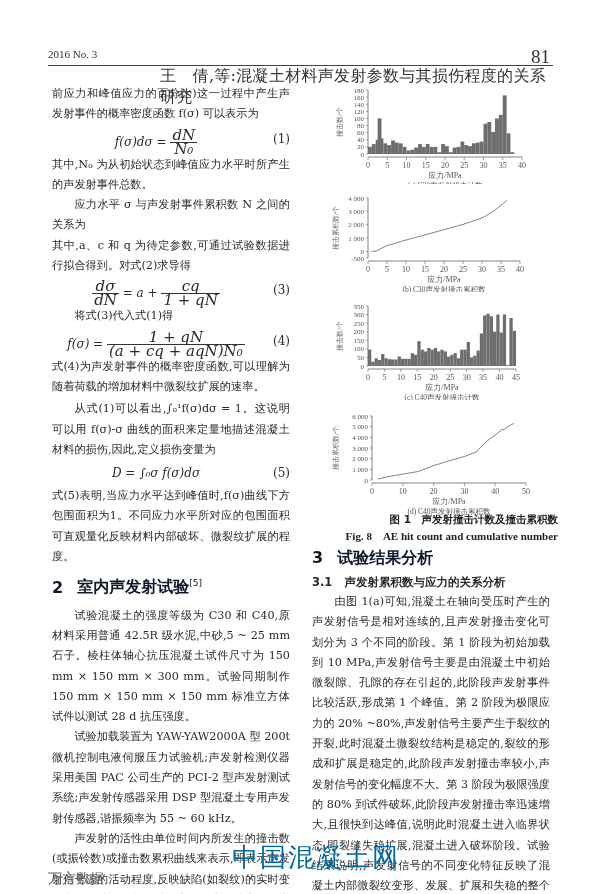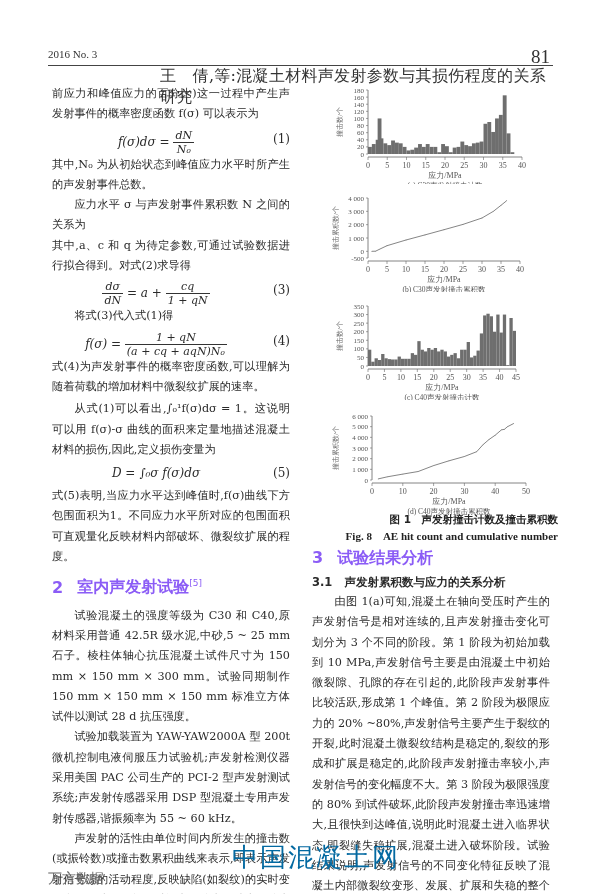--- a/index.html
+++ b/index.html
@@ -10,24 +10,24 @@
   .hdr .r{position:absolute;right:2px;top:0;font-size:19px;font-family:"Liberation Serif",serif;}
   .hline{position:absolute;left:48px;width:505px;top:65px;height:1px;background:#444;}
   .col{position:absolute;font-size:11.2px;line-height:20.3px;color:#2a2a2a;}
   .left{left:52px;top:84px;width:238px;}
   .right{left:312px;top:572px;width:238px;}
   .p{text-indent:2em;margin:0;text-align:justify;}
   .np{margin:0;text-align:justify;}
   .eq{position:relative;height:30px;margin:0;}
   .eq .body{position:absolute;left:0;right:30px;text-align:center;top:4px;font-style:italic;font-size:12px;}
   .eq .num{position:absolute;right:0;top:4px;font-size:12px;}
-  .frac{display:inline-block;vertical-align:middle;text-align:center;font-size:11px;line-height:13px;}
+  .frac{display:inline-block;vertical-align:middle;text-align:center;font-size:15px;line-height:13px;}
   .frac .n{display:block;border-bottom:1px solid #333;padding:0 2px;}
   .frac .d{display:block;padding:0 2px;}
-  .sec{font-family:"DejaVu Sans","Liberation Sans",sans-serif;font-size:16px;font-weight:bold;margin:4px 0 6px 0;line-height:24px;color:#8b5cf6;}
+  .sec{font-family:"DejaVu Sans","Liberation Sans",sans-serif;font-size:16px;font-weight:bold;margin:4px 0 6px 0;line-height:24px;color:#0f172a;}
   .sec .num{margin-right:14px;}
   .sec sup{font-size:9px;font-weight:normal;}
   .subsec{font-family:"DejaVu Sans","Liberation Sans",sans-serif;font-size:11.5px;font-weight:bold;margin:0;line-height:20px;}
   .subsec .num{margin-right:12px;}
   .fig{position:absolute;left:330px;top:82px;width:240px;}
   .panel{position:relative;}
   svg text{font-family:"Liberation Serif",serif;}
   .figcap{position:absolute;left:308px;top:513px;width:250px;text-align:right;}
   .figcap .zh{font-family:"DejaVu Sans",sans-serif;font-size:10.5px;font-weight:bold;}
   .figcap .en{font-family:"Liberation Serif",serif;font-size:11px;font-weight:bold;margin-top:2px;}

